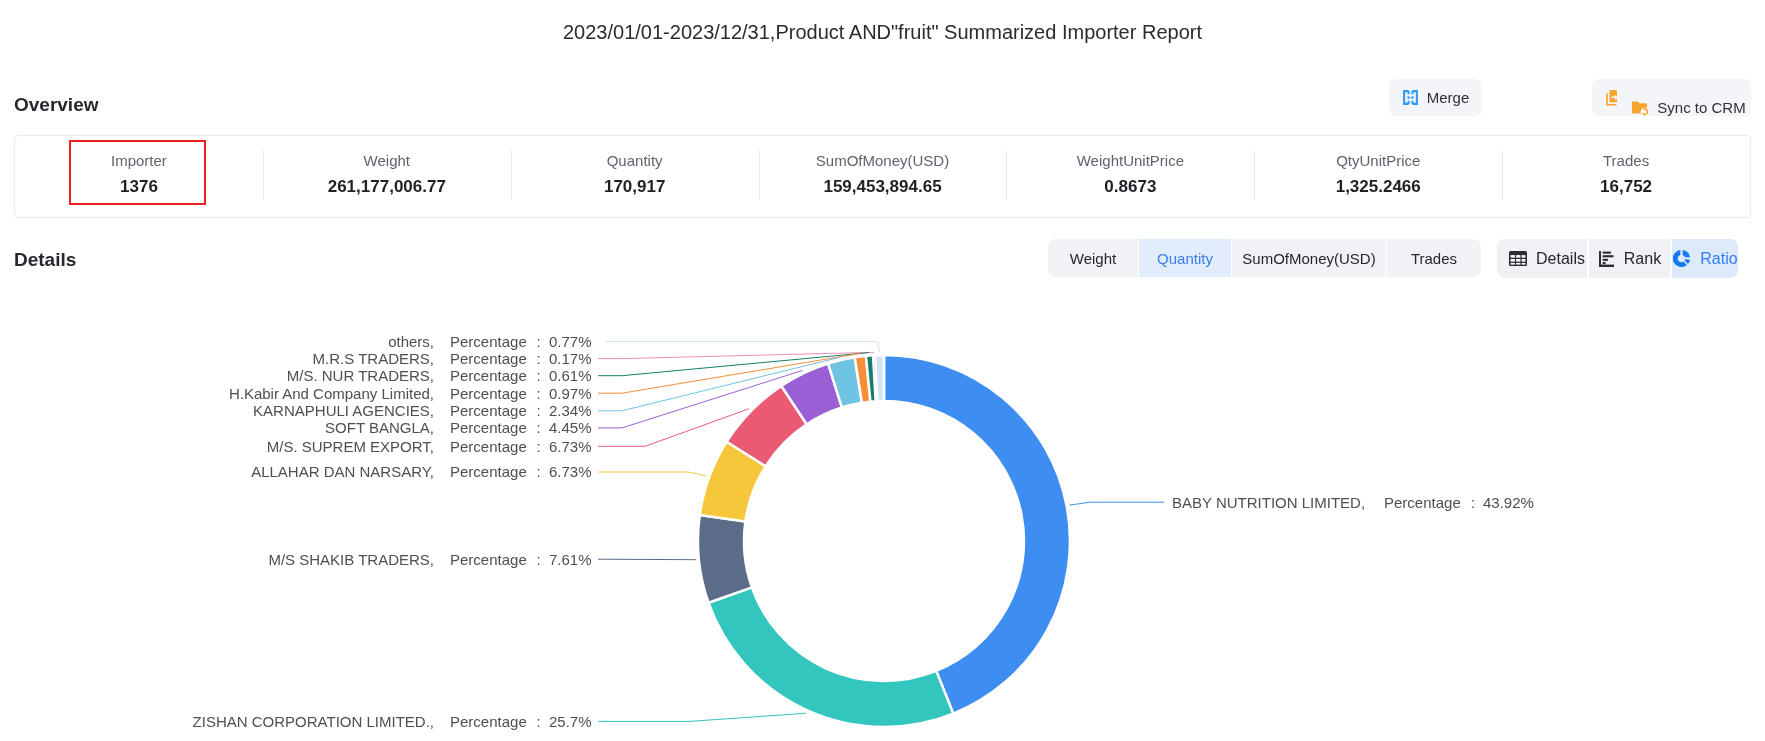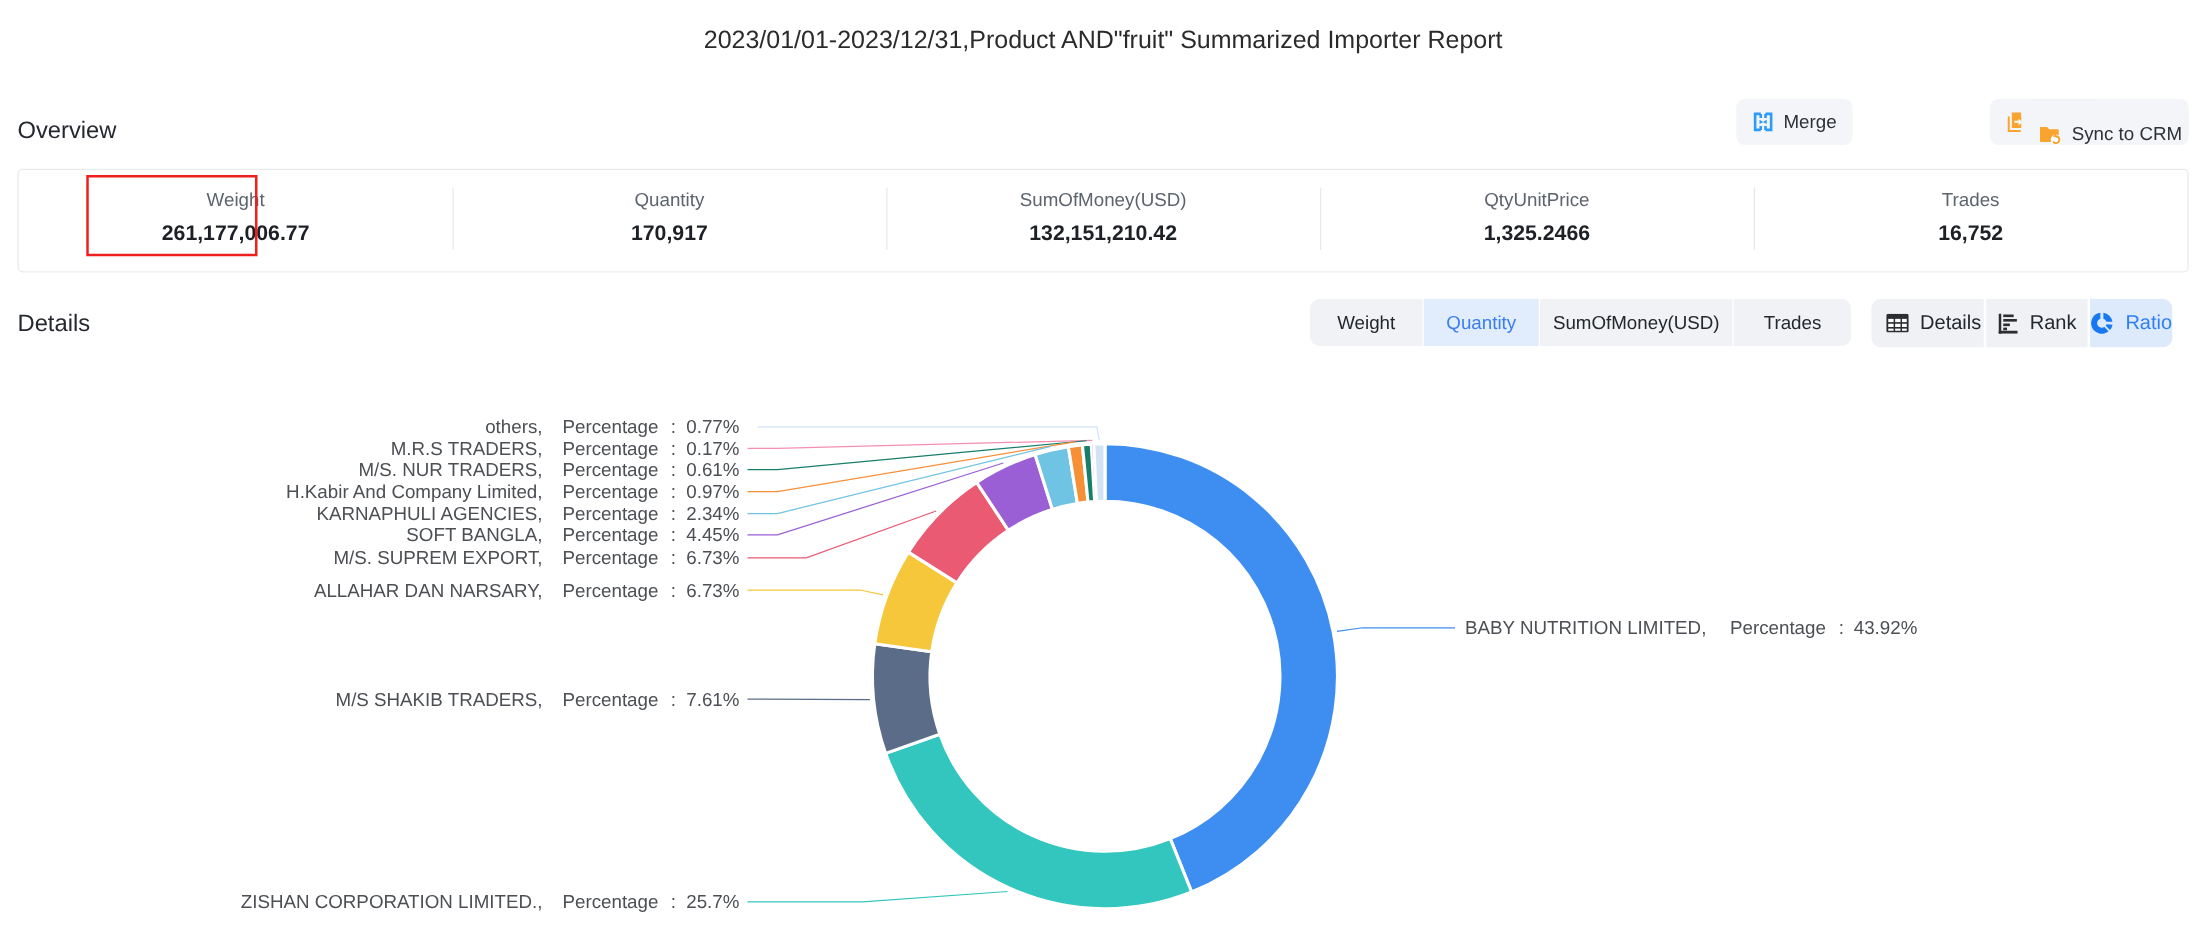--- a/index.html
+++ b/index.html
@@ -1,18 +1,18 @@
 <!DOCTYPE html>
 <html><head>
 <meta charset="utf-8">
 <style>
 * { margin:0; padding:0; box-sizing:border-box; }
 html,body { width:1765px; height:741px; background:#fff; font-family:"Liberation Sans", sans-serif; overflow:hidden; }
 #title { position:absolute; left:0; right:0; top:21px; text-align:center; font-size:20px; color:#2b2b2b; }
-.h2 { position:absolute; left:14px; font-size:19px; font-weight:normal; color:#25282e; }
+.h2 { position:absolute; left:14px; font-size:19px; font-weight:bold; color:#25282e; }
 .btn { position:absolute; top:79px; height:37px; background:#f3f5f9; border-radius:7px; display:flex; align-items:center; justify-content:center; gap:8px; font-size:15px; color:#2e3137; }
 #stats { position:absolute; left:14px; top:135px; width:1737px; height:83px; border:1px solid #e9eaee; border-radius:4px; display:flex; }
 #stats .col { flex:1; text-align:center; padding-top:16px; position:relative; }
 #stats .col + .col:before { content:""; position:absolute; left:0; top:14px; height:50px; width:1px; background:#e9e9ec; }
 #stats .lab { font-size:15px; color:#5d646e; }
 #stats .val { font-size:17px; font-weight:600; color:#1d2025; margin-top:8px; }
 #redbox { position:absolute; left:69px; top:140px; width:137px; height:65px; border:2.5px solid #ee1f1f; }
 .tg { position:absolute; top:239px; height:38px; display:flex; border-radius:8px; overflow:hidden; }
 .tg .t { height:100%; display:flex; align-items:center; justify-content:center; background:#f0f2f5; font-size:15px; color:#24272c; }
 .tg .t.on { background:#e1edfc; color:#3a7df0; }
@@ -51,30 +51,38 @@
       <path fill="#f8a42e" d="M1 2.5h5.7l1.6 1.8h6.7c.55 0 1 .45 1 1v8.2c0 .55-.45 1-1 1H2c-.55 0-1-.45-1-1z"></path>
       <circle cx="13.9" cy="12.9" r="4.3" fill="#fff"></circle>
       <path fill="none" stroke="#f8a42e" stroke-width="1.6" d="M11.5 14.2a2.7 2.7 0 1 0 2.2-4.1"></path>
       <path fill="#f8a42e" d="M14.8 11.1l-3.4-1.0 2.0-2.2z"></path>
     </svg>
 <span>Sync to CRM</span>
   </div>
 
 <div id="stats">
 <div class="col">
+      <div class="lab">Importer</div>
+      <div class="val">1376</div>
+    </div>
+<div class="col">
       <div class="lab">Weight</div>
       <div class="val">261,177,006.77</div>
     </div>
 <div class="col">
       <div class="lab">Quantity</div>
       <div class="val">170,917</div>
     </div>
 <div class="col">
       <div class="lab">SumOfMoney(USD)</div>
-      <div class="val">132,151,210.42</div>
+      <div class="val">159,453,894.65</div>
+    </div>
+<div class="col">
+      <div class="lab">WeightUnitPrice</div>
+      <div class="val">0.8673</div>
     </div>
 <div class="col">
       <div class="lab">QtyUnitPrice</div>
       <div class="val">1,325.2466</div>
     </div>
 <div class="col">
       <div class="lab">Trades</div>
       <div class="val">16,752</div>
     </div>
 </div>

